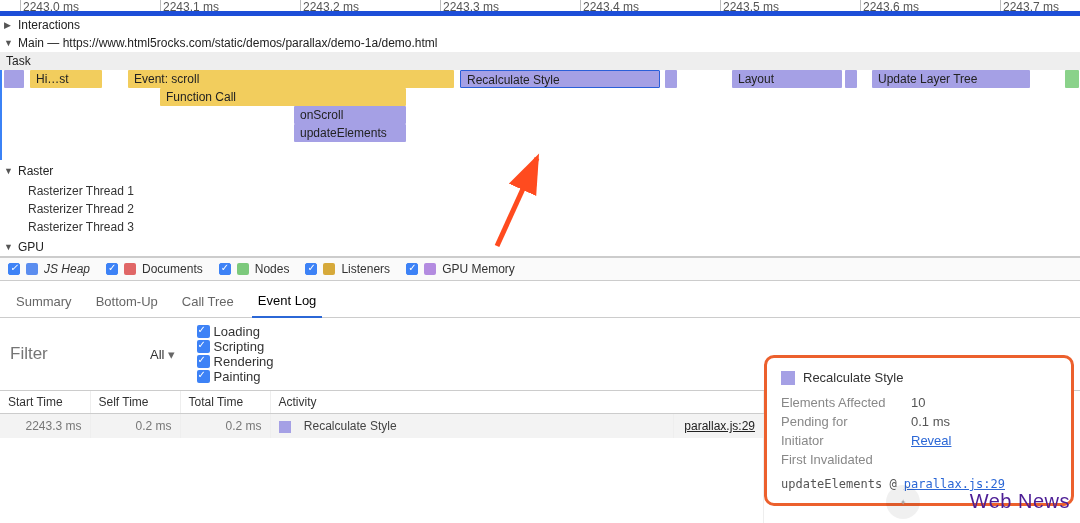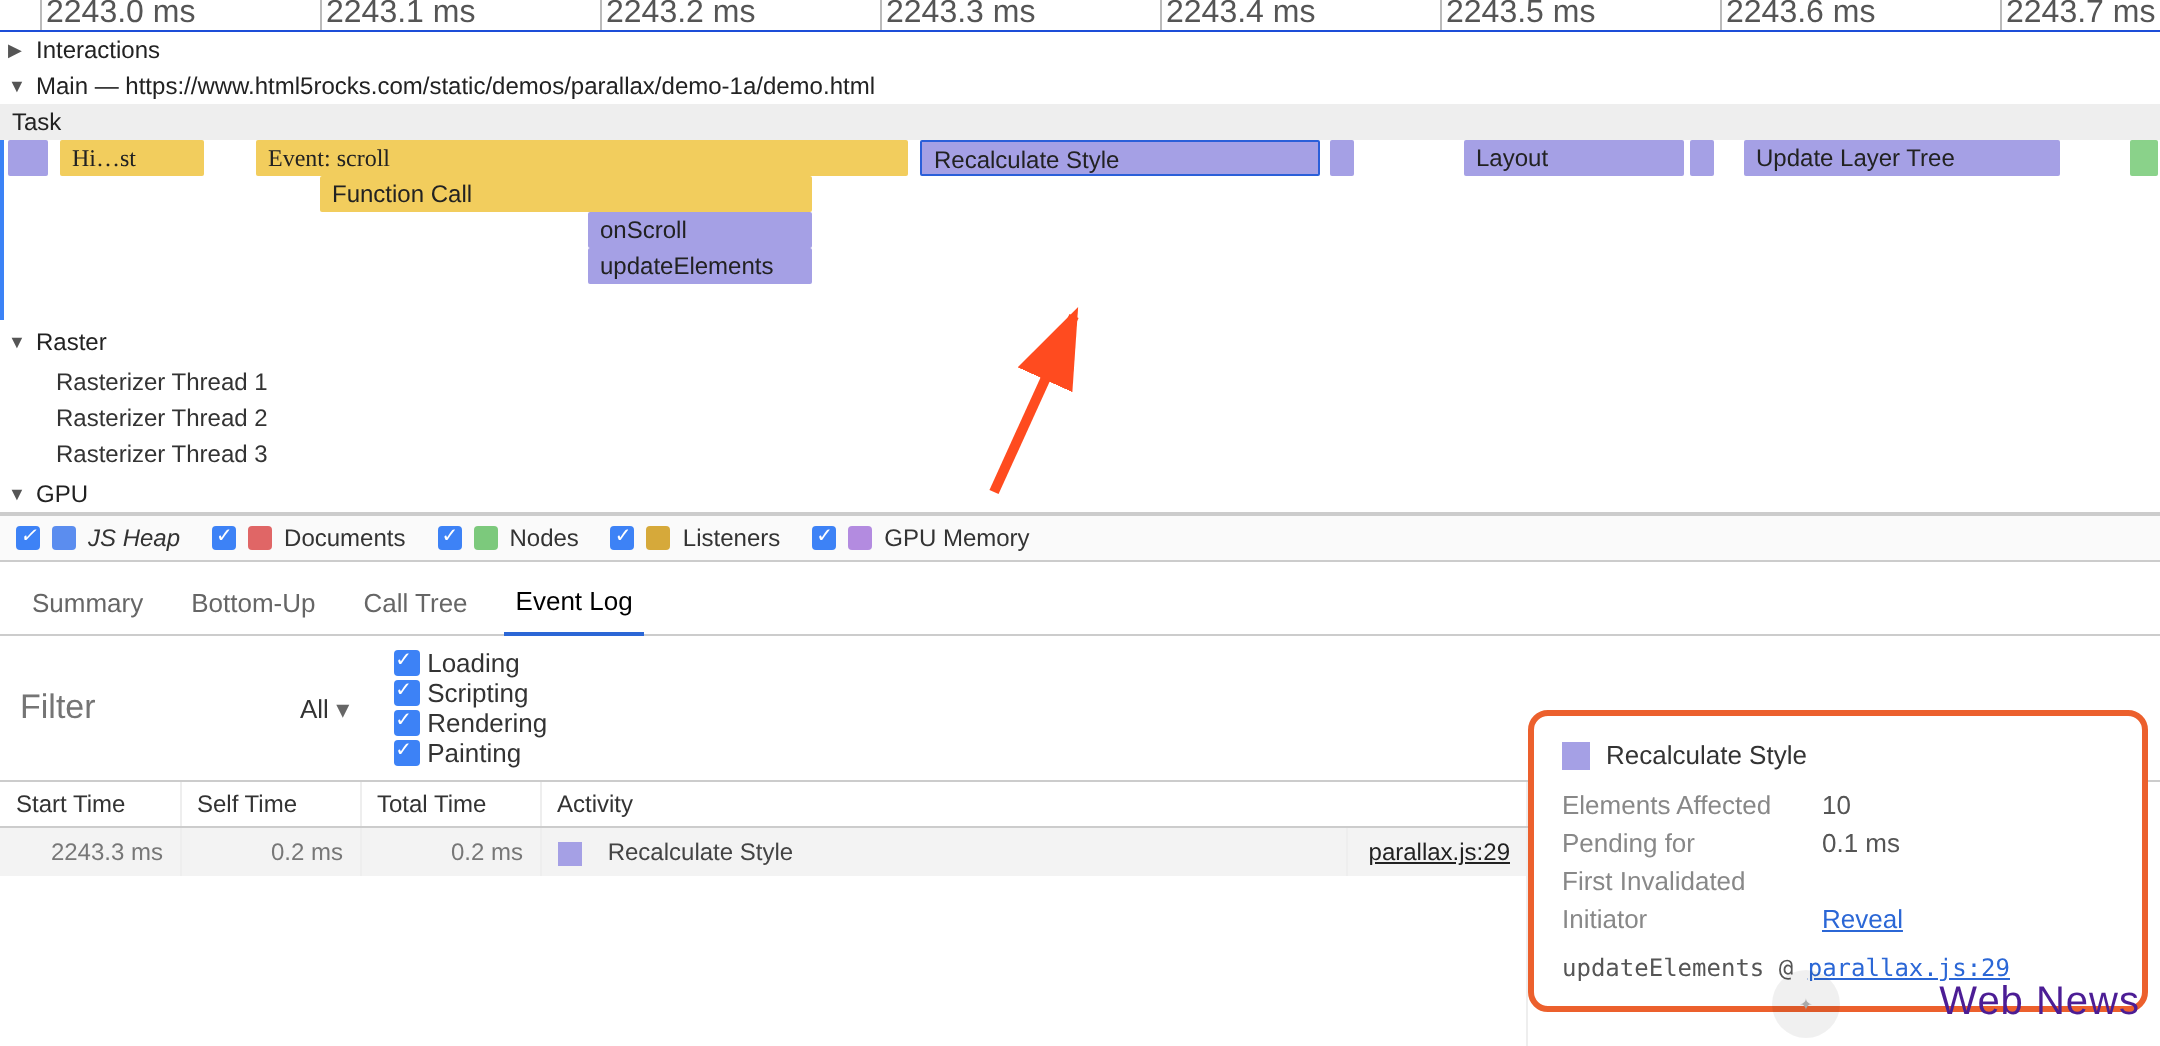--- a/index.html
+++ b/index.html
@@ -7,23 +7,23 @@
     margin: 0;
     font-family: "Lucida Grande", Helvetica, Arial, sans-serif;
     font-size: 12px;
     color: #333;
     background: #fff;
     width: 1080px;
   }
   .ruler {
     position: relative;
     height: 16px;
-    border-bottom: 1px solid #1d4ed8;
+    border-bottom: 5px solid #1d4ed8;
     overflow: hidden;
-    font-size: 16px;
+    font-size: 12px;
     color: #555;
   }
   .ruler .tick {
     position: absolute;
     top: 0;
     border-left: 1px solid #bbb;
     height: 100%;
     padding-left: 2px;
     line-height: 14px;
     white-space: nowrap;
@@ -51,21 +51,21 @@
     line-height: 18px;
     font-size: 12px;
     padding: 0 6px;
     overflow: hidden;
     white-space: nowrap;
     text-overflow: ellipsis;
     border-radius: 1px;
     color: #222;
   }
   .c-purple { background: #a5a0e5; }
-  .c-yellow { background: #f2cd5d; font-family: Liberation Serif, serif; }
+  .c-yellow { background: #f2cd5d; }
   .c-yellow2{ background: #f2cd5d; }
   .c-green  { background: #8ad28a; }
   .c-sel    { background: #a5a0e5; border:1.5px solid #2b5fd9; }
 
   .raster-rows { padding: 2px 0 2px 28px; line-height: 18px; }
   .divider { border-top: 1px solid #ccc; }
 
   .arrow-wrap { position:absolute; left:480px; top:76px; pointer-events:none; }
   .arrow-wrap svg { overflow:visible; }
 
@@ -293,25 +293,25 @@
     </div>
     <div class="kv">
         <span class="k">Elements Affected</span>
       <span>10</span>
       </div>
     <div class="kv">
         <span class="k">Pending for</span>
       <span>0.1 ms</span>
       </div>
     <div class="kv">
-        <span class="k">First Invalidated</span>
+        <span class="k">Initiator</span>
+      <a href="#">Reveal</a>
       </div>
     <div class="kv">
-        <span class="k">Initiator</span>
-      <a href="#">Reveal</a>
+        <span class="k">First Invalidated</span>
       </div>
     <div class="code">
       <span>updateElements</span><span> @ </span><a href="#">parallax.js:29</a>
     </div>
   </div>
 </div>
 
 <div class="wm-circle">✦</div>
 <div class="watermark">Web News</div>
 

